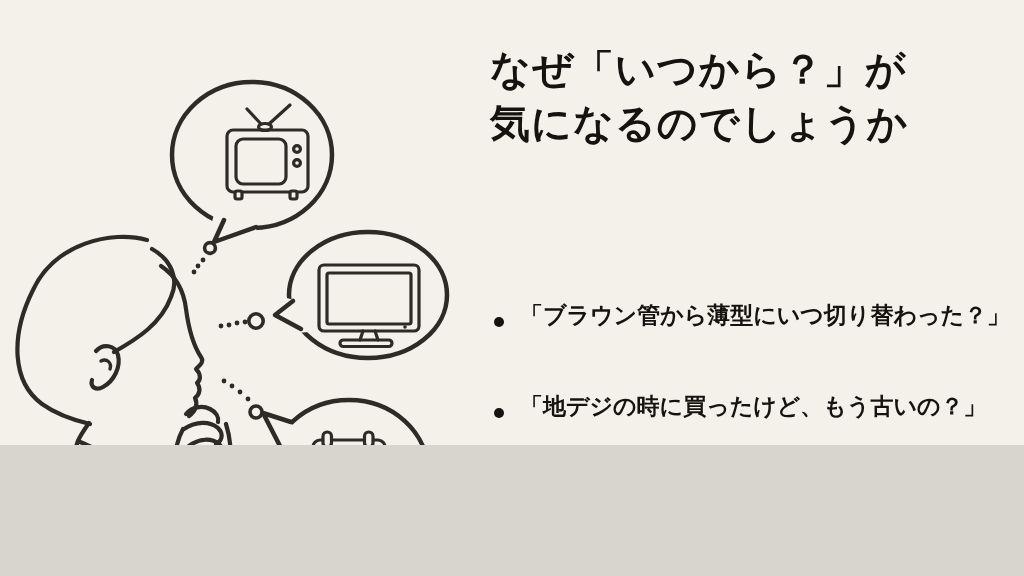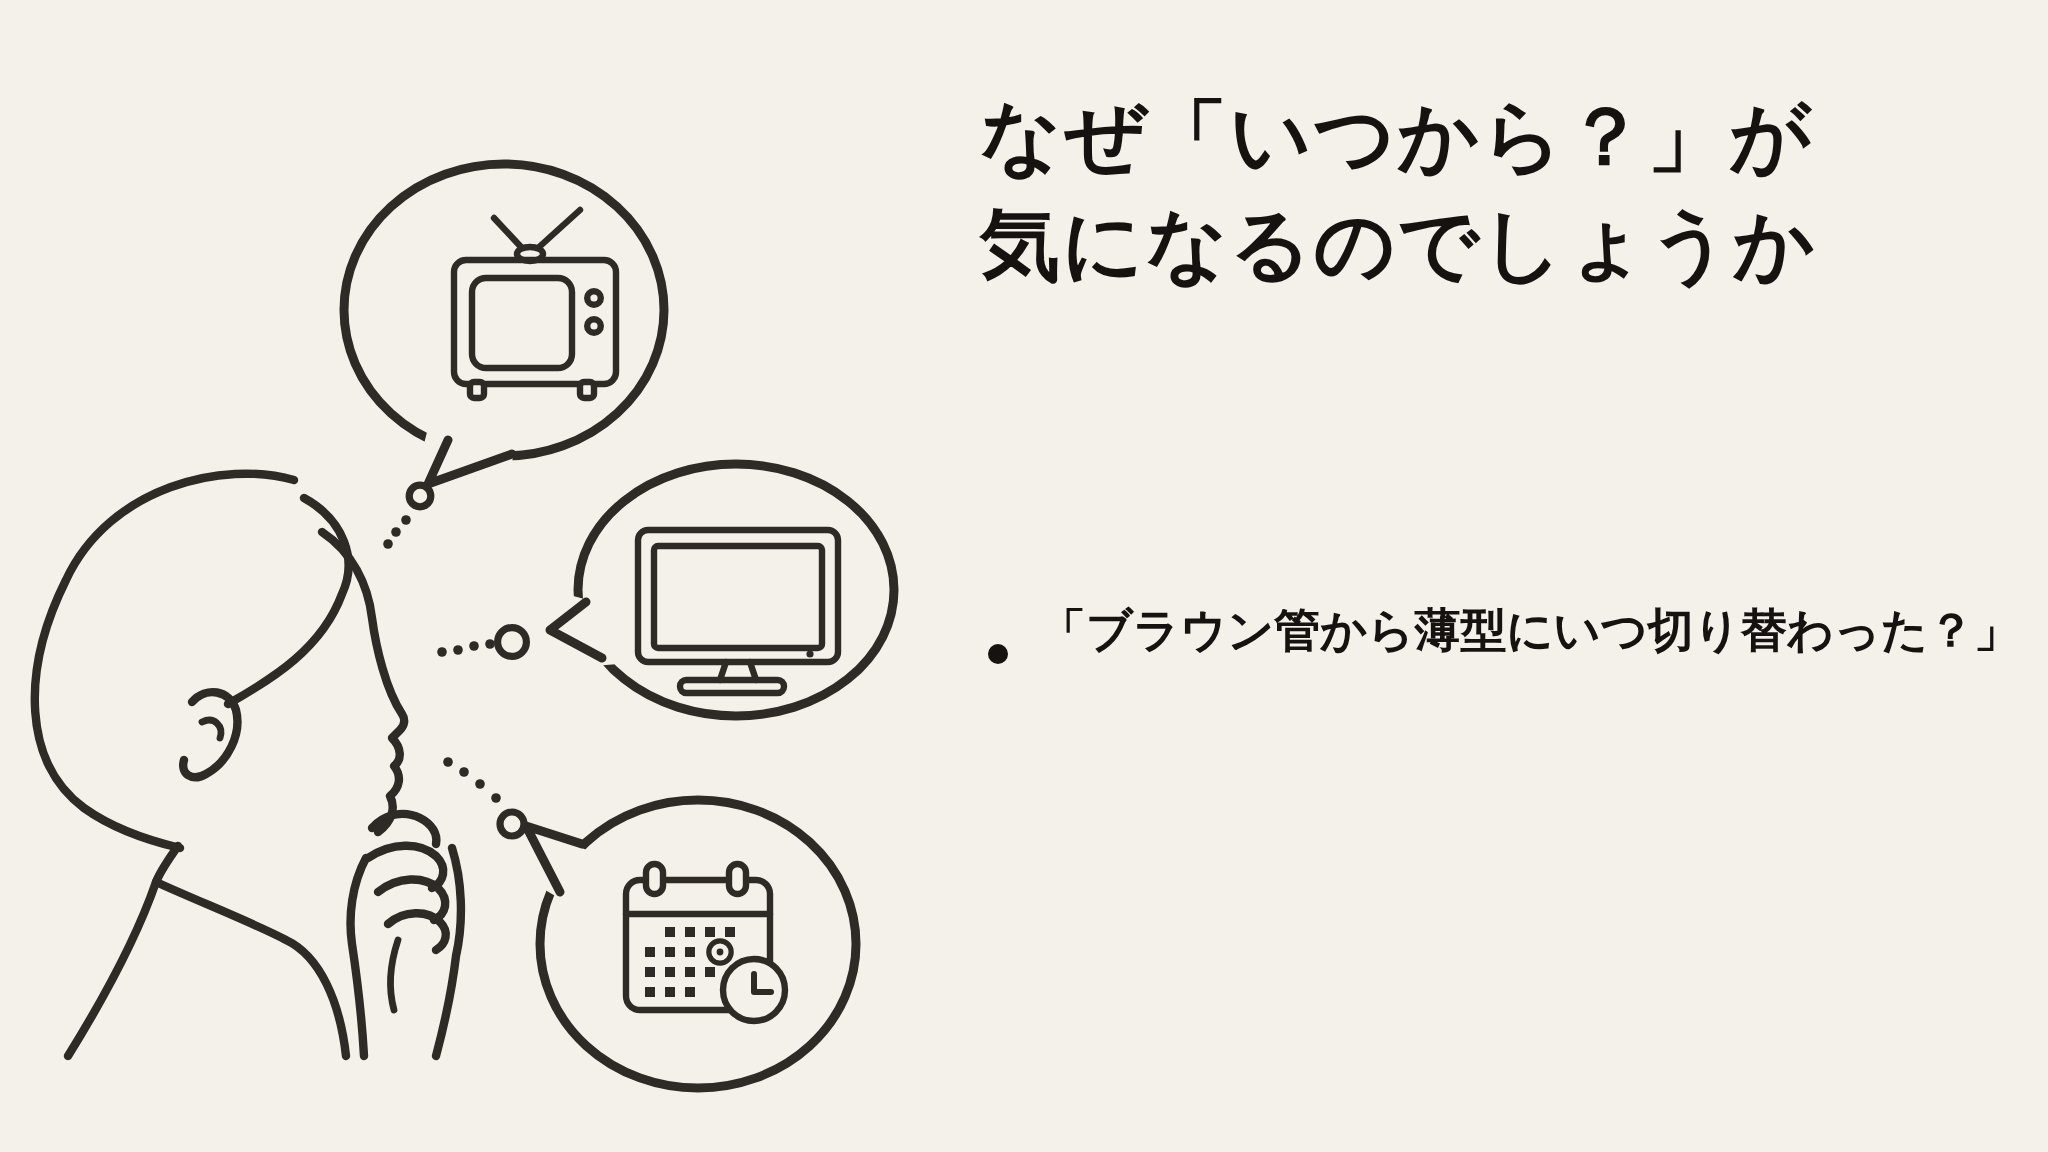--- a/index.html
+++ b/index.html
@@ -3,21 +3,21 @@
 <meta charset="utf-8">
 <style>
   :root{
     --bg:#f4f1ea;
     --line:#2e2b27;
     --text:#151210;
   }
   html,body{margin:0;padding:0;background:#d8d5cf;}
   .slide{
     position:relative;
-    width:1024px;height:576px;
+    width:1024px;height:445px;
     background:var(--bg);
     overflow:hidden;
     font-family:"Liberation Sans","DejaVu Sans",sans-serif;
     color:var(--text);
   }
   .illustration{
     position:absolute;left:0;top:0;
     width:470px;height:576px;
     color:var(--line);
   }
@@ -39,21 +39,21 @@
     font-weight:700;
     letter-spacing:.3px;
     white-space:nowrap;
     color:var(--text);
   }
   .bullets{
     position:absolute;left:488px;top:299px;
     margin:0;padding:0;list-style:none;
   }
   .bullet{
-    display:flex;align-items:flex-end;
+    display:flex;align-items:center;
     font-size:23px;font-weight:700;line-height:33px;
     white-space:nowrap;color:var(--text);
   }
   .bullet:nth-child(1){margin-bottom:58px;}
   .bullet:nth-child(2){margin-bottom:66px;}
   .dot{
     flex:0 0 auto;width:10px;height:10px;border-radius:50%;
     background:var(--text);margin:12px 16px 0 6px;
   }
 </style>
@@ -180,15 +180,19 @@
       <span class="tline">なぜ「いつから？」が</span>
       <span class="tline">気になるのでしょうか</span>
     </h1>
   </div>
 
   <ul class="bullets">
     <li class="bullet">
       <span class="dot"></span>
       <span>「ブラウン管から薄型にいつ切り替わった？」</span>
     </li>
+    <li class="bullet">
+      <span class="dot"></span>
+      <span>「地デジの時に買ったけど、もう古いの？」</span>
+    </li>
   </ul>
 
 </div>
 
 </body></html>

